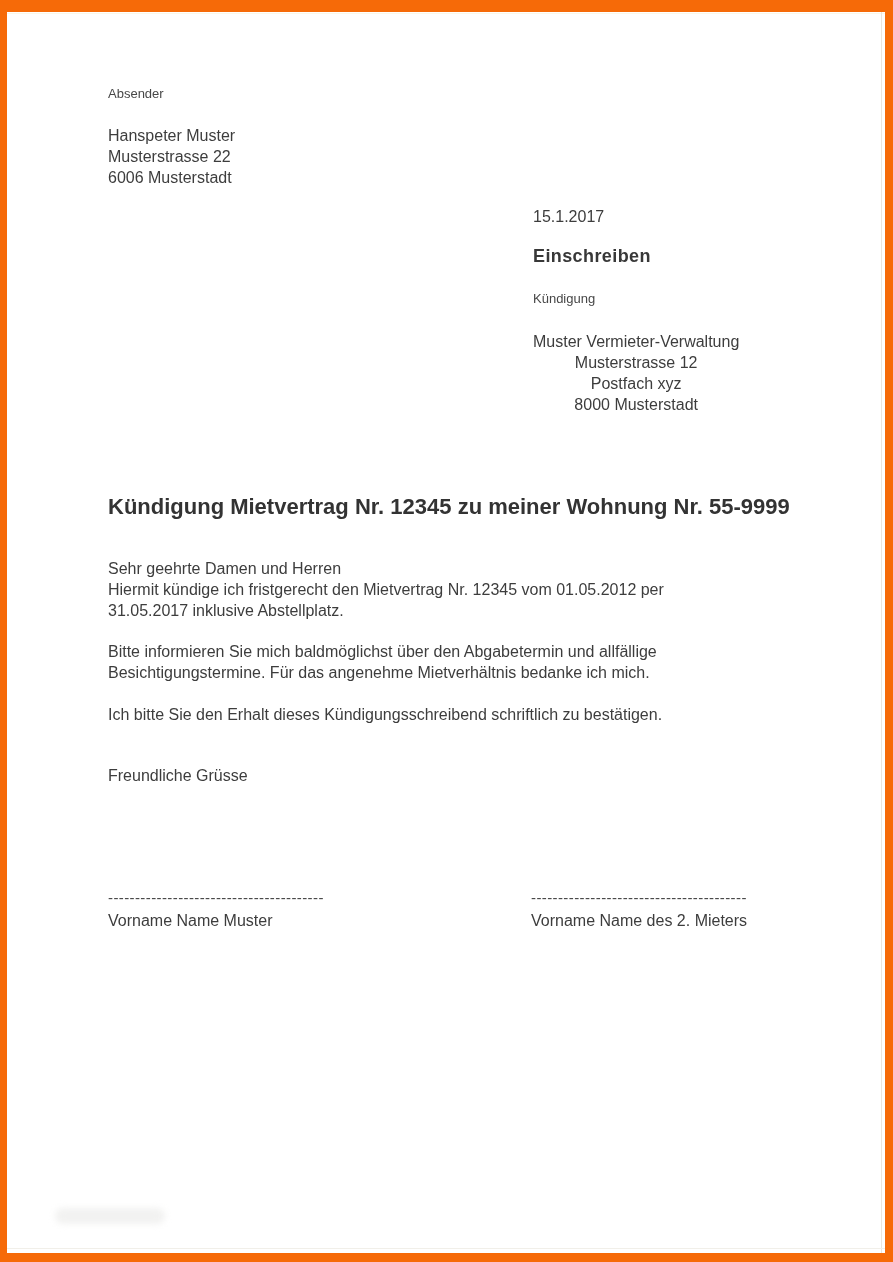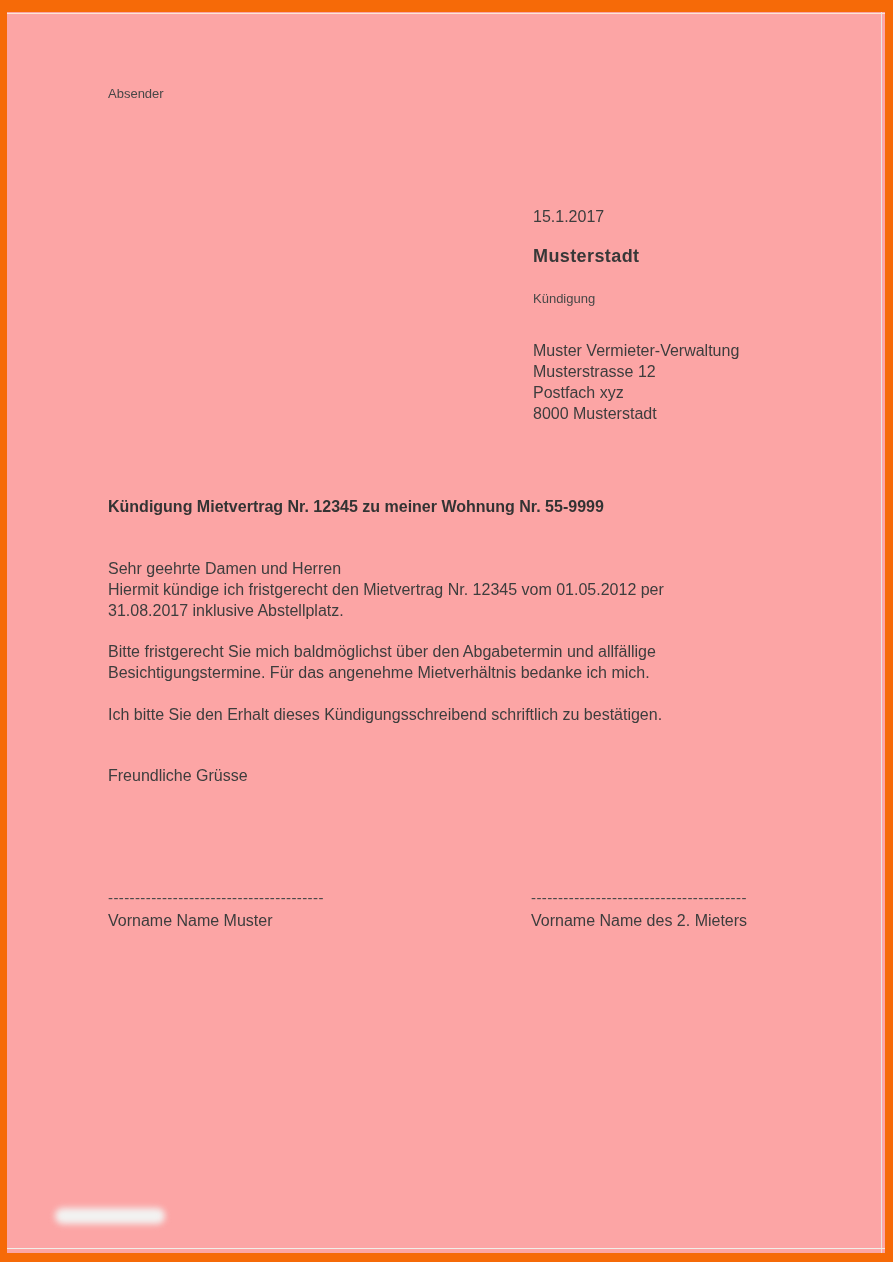--- a/index.html
+++ b/index.html
@@ -6,21 +6,21 @@
   body {
     width: 893px; height: 1262px;
     position: relative;
     background: #f66a08;              
     font-family: "Liberation Sans", "DejaVu Sans", sans-serif;
     overflow: hidden;
   }
   .page {
     position: absolute;
     left: 7px; top: 12px; right: 8px; bottom: 9px;
-    background: #fca5a5;
+    background: #ffffff;
   }
   .inner-top-line {
     position: absolute; left: 0; right: 0; top: 1px; height: 1px;
     background: #faf6e2; opacity: .8;
   }
   .edge-line-right {
     position: absolute; top: 0; bottom: 0; right: 3px; width: 1px;
     background: #e9e6e0;
   }
   .edge-line-bottom {
@@ -30,21 +30,21 @@
   .txt {
     position: absolute;
     color: #3d3d3d;
     font-size: 16px;
     line-height: 21px;
     white-space: pre-line;
   }
   .small-label { font-size: 13px; color: #474747; line-height: 16px; }
   .bold { font-weight: bold; }
   .delivery { font-size: 18px; letter-spacing: .4px; color: #383838; }
-  .subject { font-size: 16px; color: #333; text-align: right; }
+  .subject { font-size: 22px; color: #333; text-align: right; }
   .addr { line-height: 21px; }
   .sig-line {
     font-size: 15px; letter-spacing: .4px; color: #4a4a4a;
     white-space: nowrap; line-height: 15px;
   }
   .watermark {
     position: absolute; left: 48px; top: 1196px;
     width: 110px; height: 16px;
     background: #f2f2f1; border-radius: 8px;
     filter: blur(3px);
@@ -52,36 +52,39 @@
 </style>
 </head>
 <body>
 
 <div class="page">
   <div class="inner-top-line"></div>
   <div class="edge-line-right"></div>
   <div class="edge-line-bottom"></div>
 
   <div class="txt small-label" style="left:101px; top:74px;">Absender</div>
+  <div class="txt addr" style="left:101px; top:113px;">Hanspeter Muster
+Musterstrasse 22
+6006 Musterstadt</div>
 
   <div class="txt" style="left:526px; top:194px;">15.1.2017</div>
-  <div class="txt bold delivery" style="left:526px; top:234px;">Musterstadt</div>
+  <div class="txt bold delivery" style="left:526px; top:234px;">Einschreiben</div>
   <div class="txt small-label" style="left:526px; top:279px;">Kündigung</div>
-  <div class="txt addr" style="left:526px; top:328px;">Muster Vermieter-Verwaltung
+  <div class="txt addr" style="left:526px; top:319px;text-align:center;">Muster Vermieter-Verwaltung
 Musterstrasse 12
 Postfach xyz
 8000 Musterstadt</div>
 
   <div class="txt bold subject" style="left:101px; top:484px;">Kündigung Mietvertrag Nr. 12345 zu meiner Wohnung Nr. 55-9999</div>
 
   <div class="txt" style="left:101px; top:546px;">Sehr geehrte Damen und Herren</div>
 
   <div class="txt" style="left:101px; top:567px; width:700px;">Hiermit kündige ich fristgerecht den Mietvertrag Nr. 12345 vom 01.05.2012 per
-31.08.2017 inklusive Abstellplatz.</div>
-  <div class="txt" style="left:101px; top:629px; width:700px;">Bitte fristgerecht Sie mich baldmöglichst über den Abgabetermin und allfällige
+31.05.2017 inklusive Abstellplatz.</div>
+  <div class="txt" style="left:101px; top:629px; width:700px;">Bitte informieren Sie mich baldmöglichst über den Abgabetermin und allfällige
 Besichtigungstermine. Für das angenehme Mietverhältnis bedanke ich mich.</div>
   <div class="txt" style="left:101px; top:692px; width:700px;">Ich bitte Sie den Erhalt dieses Kündigungsschreibend schriftlich zu bestätigen.</div>
 
   <div class="txt" style="left:101px; top:753px;">Freundliche Grüsse</div>
 
   <div class="txt sig-line" style="left:101px; top:878px;">----------------------------------------</div>
   <div class="txt" style="left:101px; top:898px;">Vorname Name Muster</div>
 
   <div class="txt sig-line" style="left:524px; top:878px;">----------------------------------------</div>
   <div class="txt" style="left:524px; top:898px;text-align:center;">Vorname Name des 2. Mieters</div>

